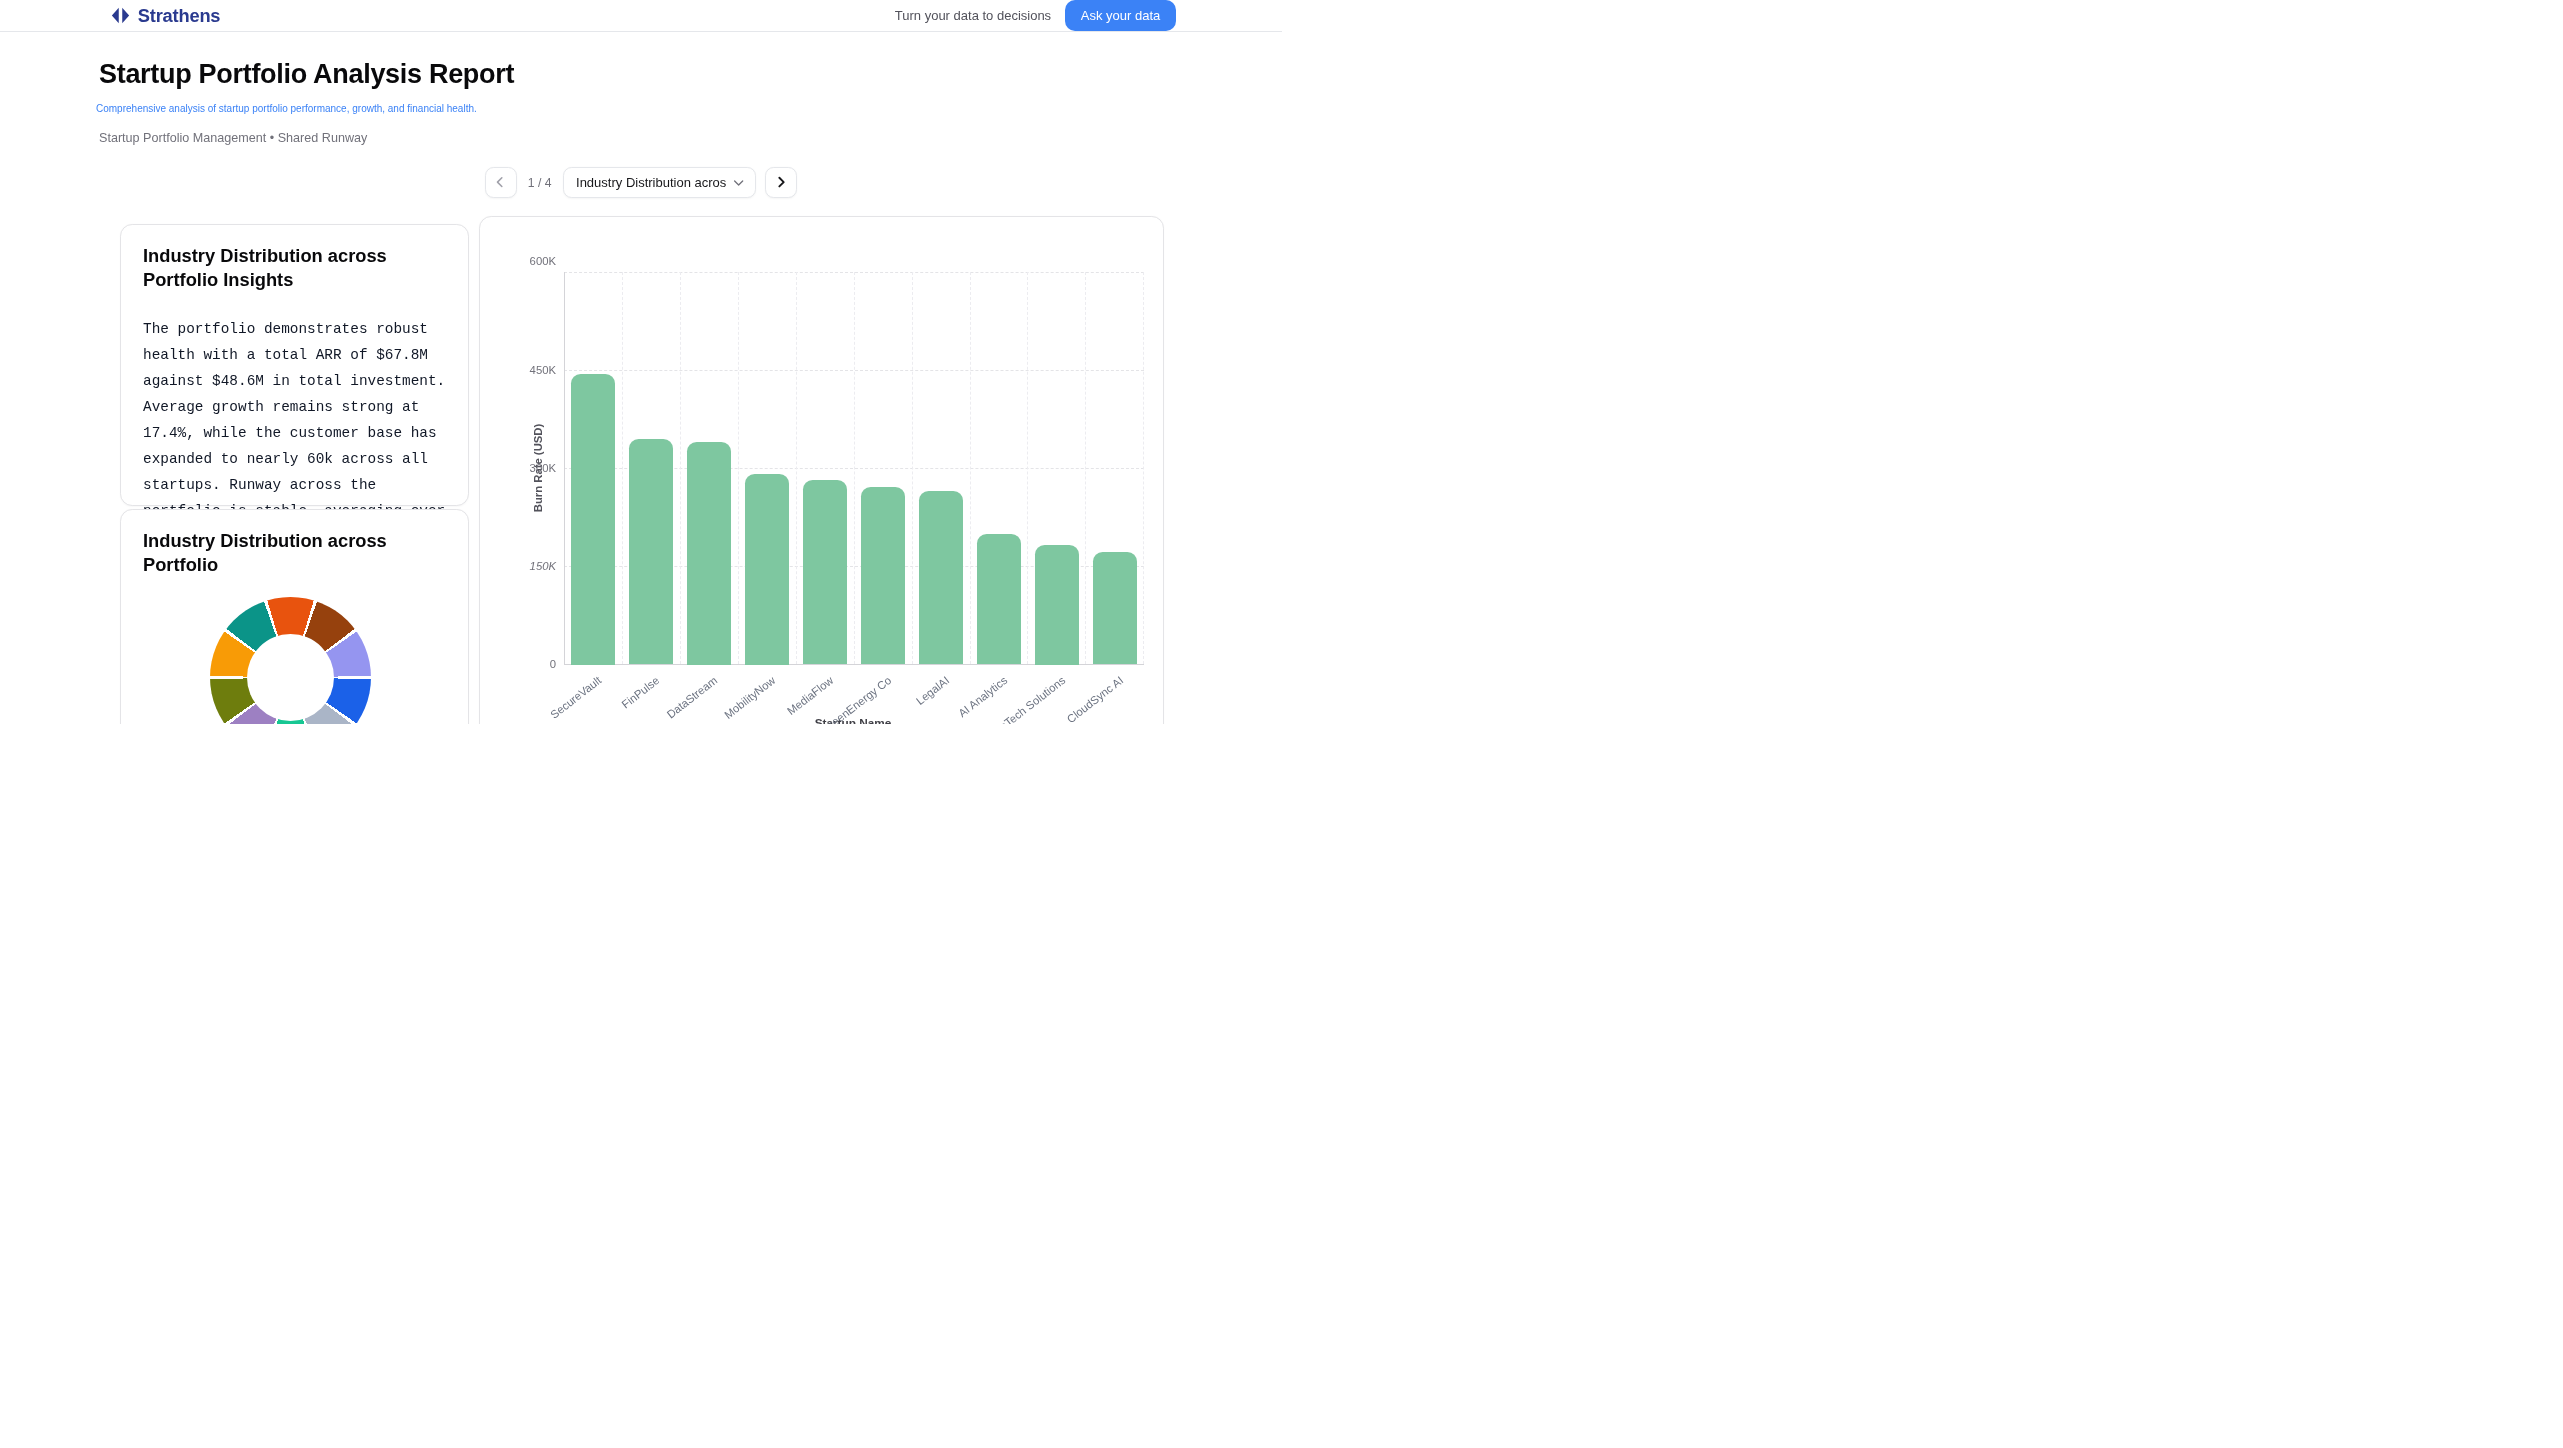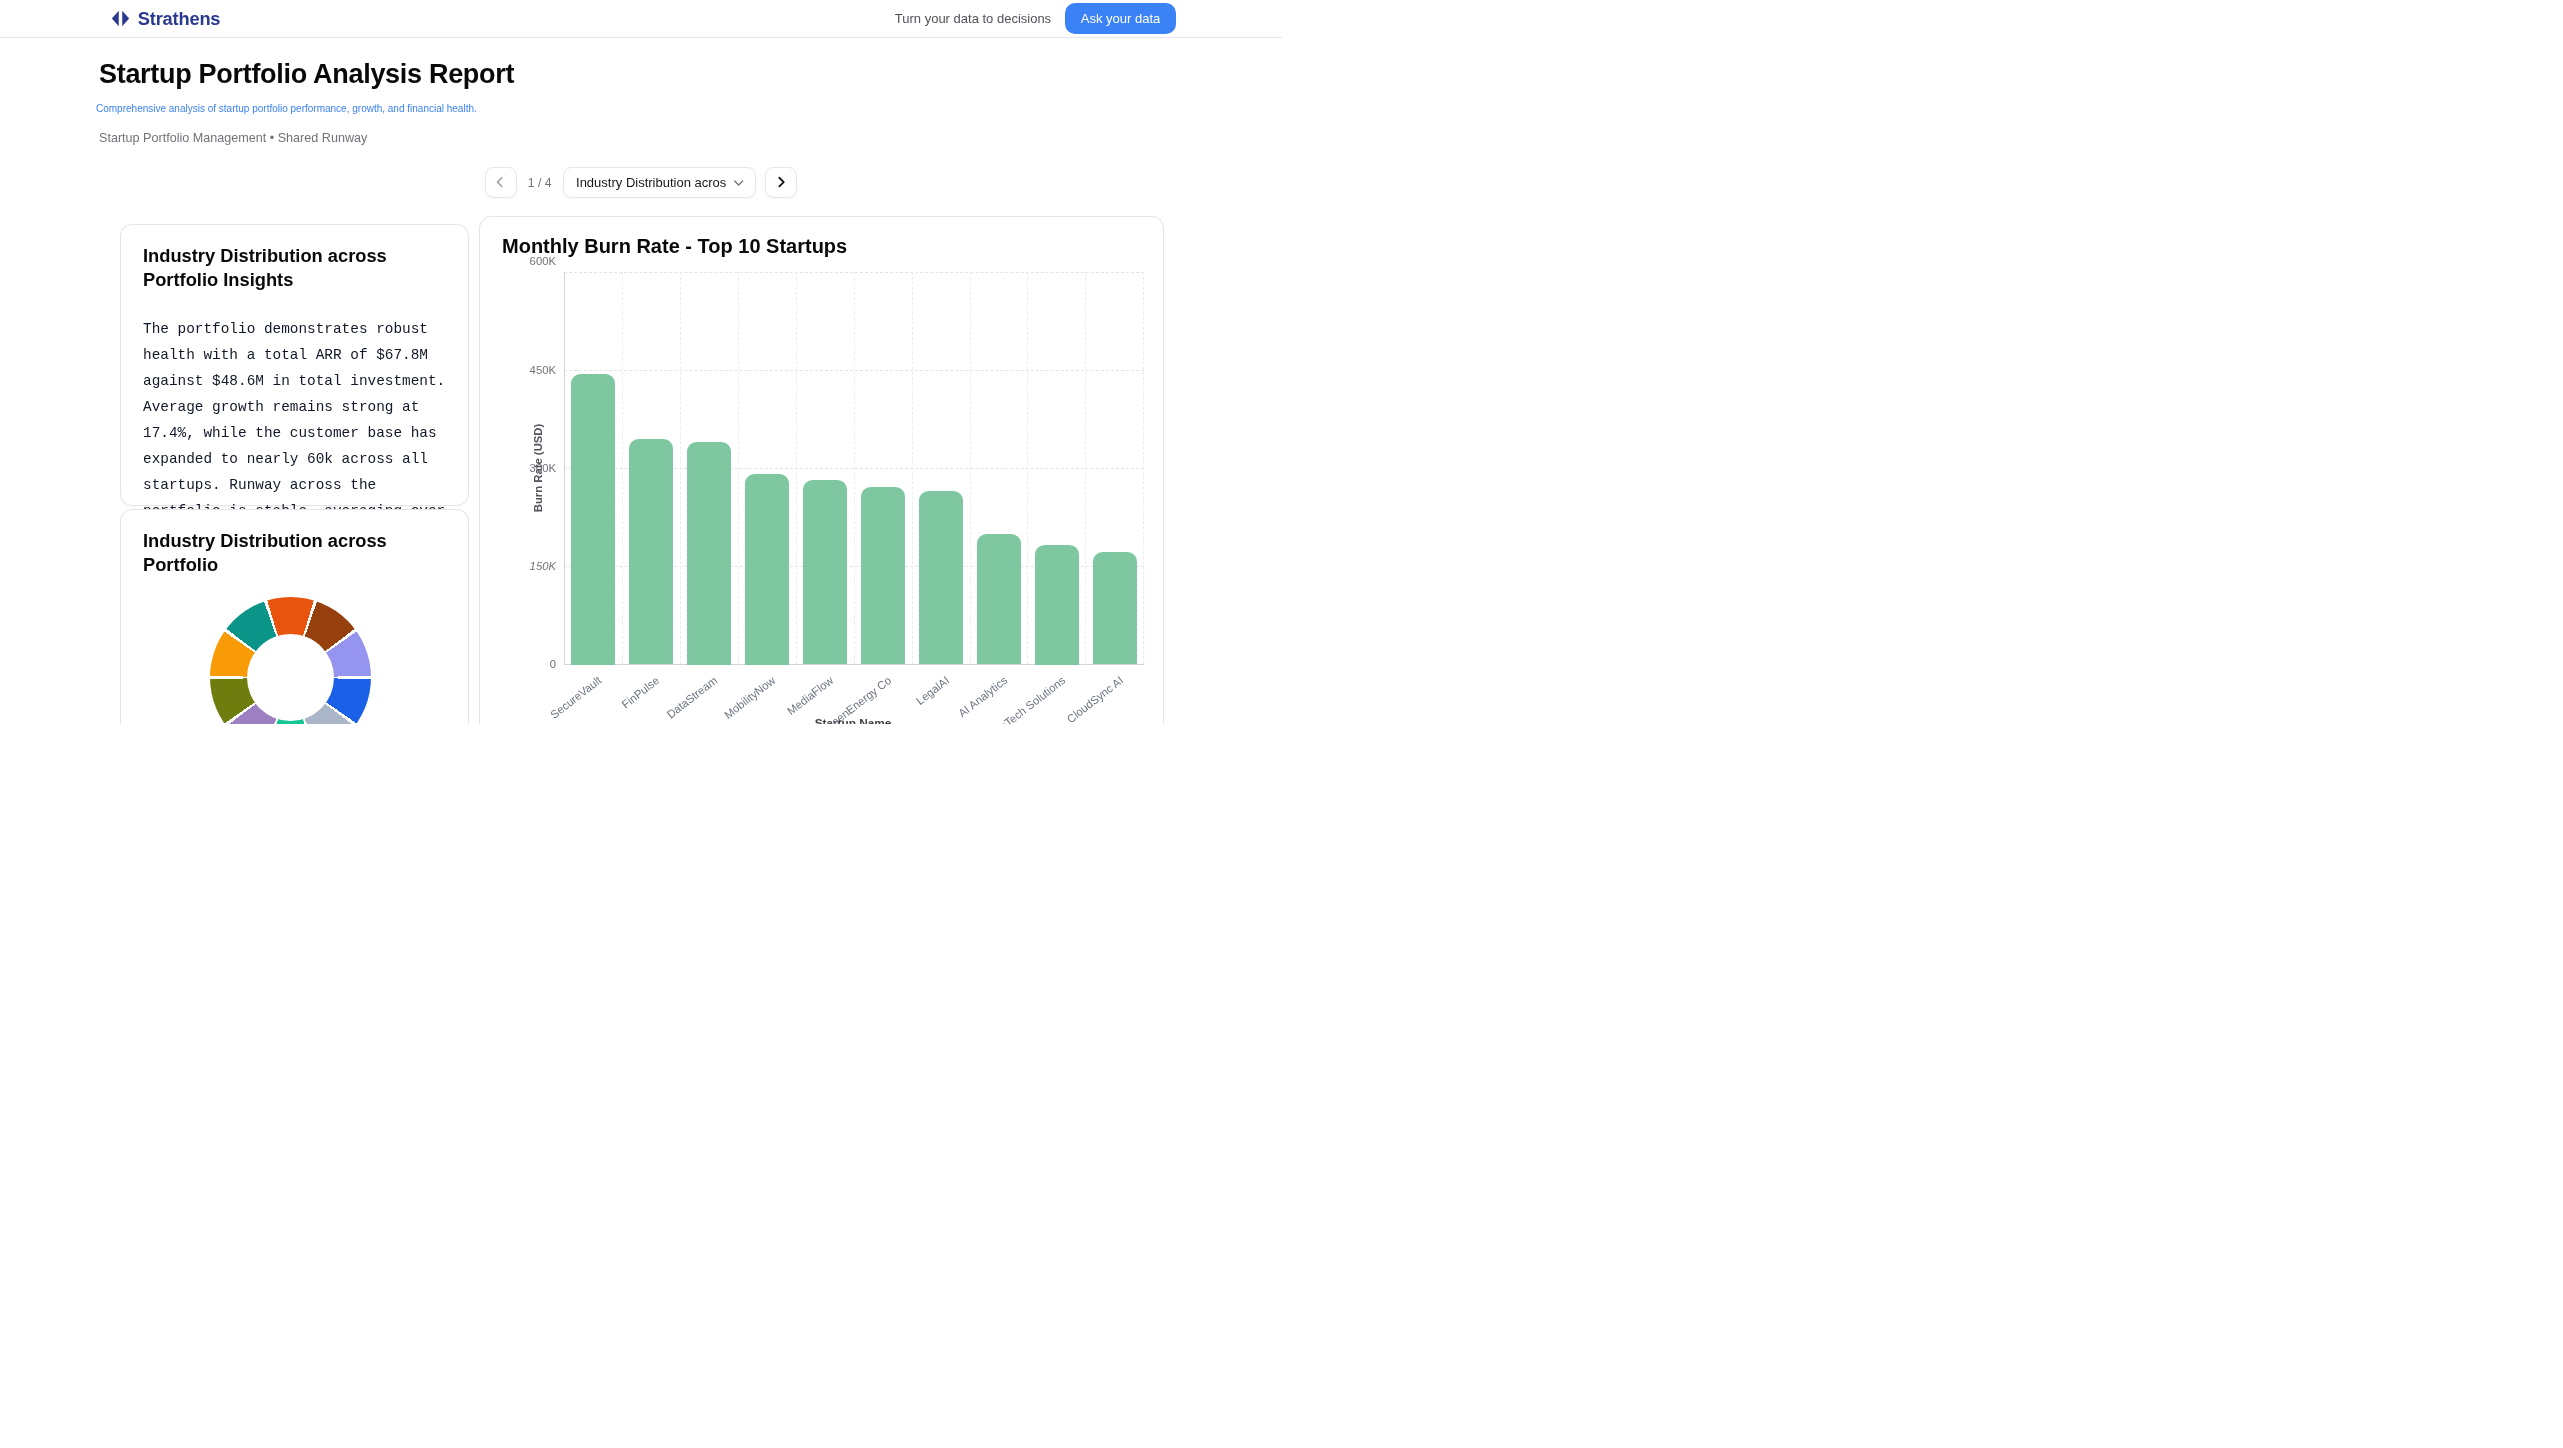--- a/index.html
+++ b/index.html
@@ -1,21 +1,21 @@
 <!DOCTYPE html>
 <html style="font-size:14px"><head>
 <meta charset="utf-8">
 <style>
   * { margin:0; padding:0; box-sizing:border-box; }
   html,body { width:1282px; height:724px; overflow:hidden; background:#fff;
     font-family:"Liberation Sans", sans-serif; color:#111827; }
   .stage { position:relative; width:1282px; height:724px; }
 
   
-  .header { position:absolute; top:0; left:0; right:0; height:38px;
+  .header { position:absolute; top:0; left:0; right:0; height:32px;
     border-bottom:0.9px solid #e5e7eb; display:flex; align-items:center;
     padding:0 106px 0 111px; background:#fff; }
   .brand { display:flex; align-items:center; gap:7.8px; cursor:pointer; }
   .brand-name { font-size:18.3px; font-weight:800; color:#2a3a8f; letter-spacing:-0.2px; }
   .spacer { flex:1; }
   .tagline { font-size:13px; color:#52525b; margin-right:14px; }
   .cta-btn { background:#3b82f6; color:#fff; font-size:13px; font-weight:500;
     border:none; border-radius:10px; padding:7px 15.7px; height:30.5px; cursor:pointer;
     font-family:"Liberation Sans", sans-serif; }
 
@@ -126,21 +126,20 @@
     <h2>Industry Distribution across Portfolio Insights</h2>
     <p class="card-body">The portfolio demonstrates robust health with a total ARR of $67.8M against $48.6M in total investment. Average growth remains strong at 17.4%, while the customer base has expanded to nearly 60k across all startups. Runway across the portfolio is stable, averaging over 8 months.</p>
   </div>
 
   <div class="card card-donut">
     <h2>Industry Distribution across Portfolio</h2>
     <div class="donut" id="donut" style="background: conic-gradient(from -18deg, rgb(255, 255, 255) 0deg, rgb(255, 255, 255) 1.2deg, rgb(232, 83, 14) 1.2deg, rgb(232, 83, 14) 34.8deg, rgb(255, 255, 255) 34.8deg, rgb(255, 255, 255) 36deg, rgb(255, 255, 255) 36deg, rgb(255, 255, 255) 37.2deg, rgb(150, 65, 13) 37.2deg, rgb(150, 65, 13) 70.8deg, rgb(255, 255, 255) 70.8deg, rgb(255, 255, 255) 72deg, rgb(255, 255, 255) 72deg, rgb(255, 255, 255) 73.2deg, rgb(149, 149, 240) 73.2deg, rgb(149, 149, 240) 106.8deg, rgb(255, 255, 255) 106.8deg, rgb(255, 255, 255) 108deg, rgb(255, 255, 255) 108deg, rgb(255, 255, 255) 109.2deg, rgb(27, 97, 232) 109.2deg, rgb(27, 97, 232) 142.8deg, rgb(255, 255, 255) 142.8deg, rgb(255, 255, 255) 144deg, rgb(255, 255, 255) 144deg, rgb(255, 255, 255) 145.2deg, rgb(170, 181, 199) 145.2deg, rgb(170, 181, 199) 178.8deg, rgb(255, 255, 255) 178.8deg, rgb(255, 255, 255) 180deg, rgb(255, 255, 255) 180deg, rgb(255, 255, 255) 181.2deg, rgb(23, 199, 147) 181.2deg, rgb(23, 199, 147) 214.8deg, rgb(255, 255, 255) 214.8deg, rgb(255, 255, 255) 216deg, rgb(255, 255, 255) 216deg, rgb(255, 255, 255) 217.2deg, rgb(157, 128, 194) 217.2deg, rgb(157, 128, 194) 250.8deg, rgb(255, 255, 255) 250.8deg, rgb(255, 255, 255) 252deg, rgb(255, 255, 255) 252deg, rgb(255, 255, 255) 253.2deg, rgb(110, 125, 13) 253.2deg, rgb(110, 125, 13) 286.8deg, rgb(255, 255, 255) 286.8deg, rgb(255, 255, 255) 288deg, rgb(255, 255, 255) 288deg, rgb(255, 255, 255) 289.2deg, rgb(248, 155, 6) 289.2deg, rgb(248, 155, 6) 322.8deg, rgb(255, 255, 255) 322.8deg, rgb(255, 255, 255) 324deg, rgb(255, 255, 255) 324deg, rgb(255, 255, 255) 325.2deg, rgb(11, 148, 136) 325.2deg, rgb(11, 148, 136) 358.8deg, rgb(255, 255, 255) 358.8deg, rgb(255, 255, 255) 360deg);"></div>
   </div>
 
   <div class="card card-chart">
-    <h2>Monthly Burn Rate - Top 10 Startups</h2>
     <div id="plot">
       <div class="ylabel">Burn Rate (USD)</div>
       <div class="xlabel">Startup Name</div>
     <div class="ytick" style="left: 38px; top: 447px;">0</div>
         <div class="ytick" style="left: 38px; top: 349px; font-style: italic;">150K</div>
         <div class="hgrid" style="left: 84px; top: 349px; width: 580px;"></div>
         <div class="ytick" style="left: 38px; top: 251px;">300K</div>
         <div class="hgrid" style="left: 84px; top: 251px; width: 580px;"></div>
         <div class="ytick" style="left: 38px; top: 153px;">450K</div>
         <div class="hgrid" style="left: 84px; top: 153px; width: 580px;"></div>

